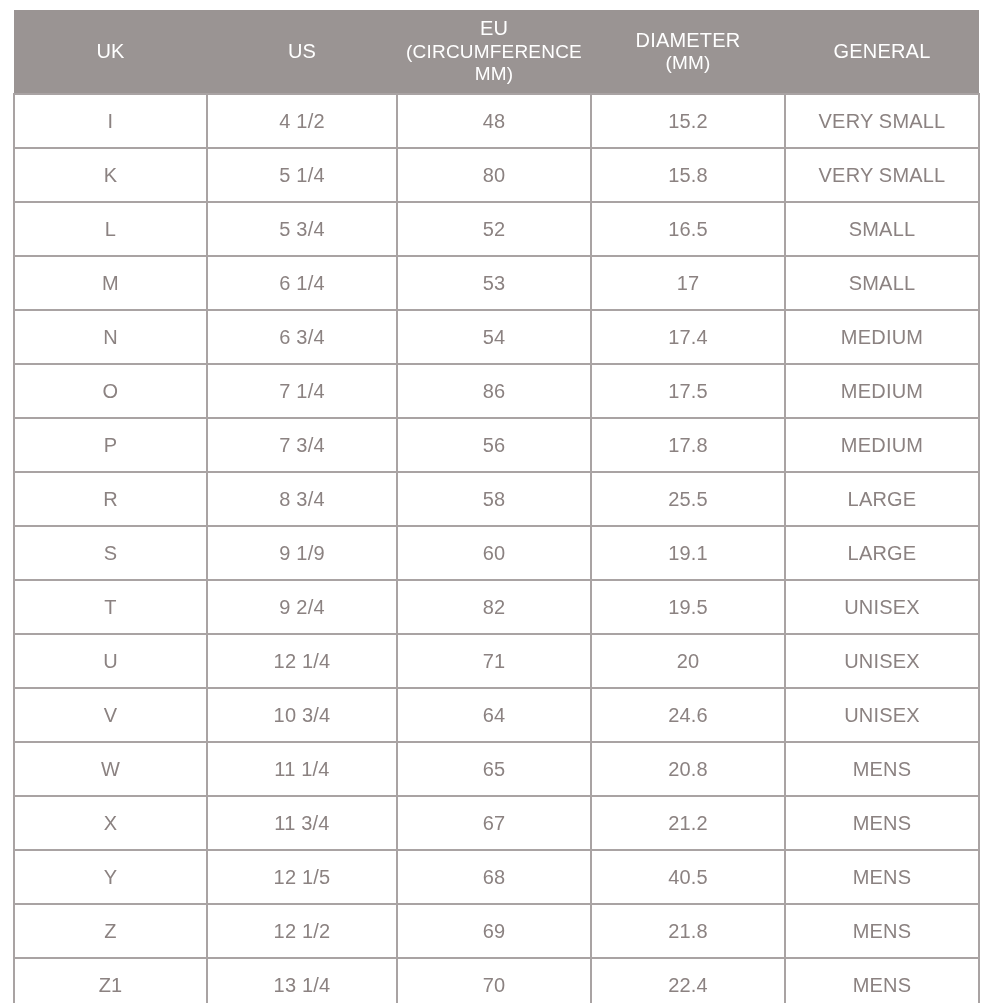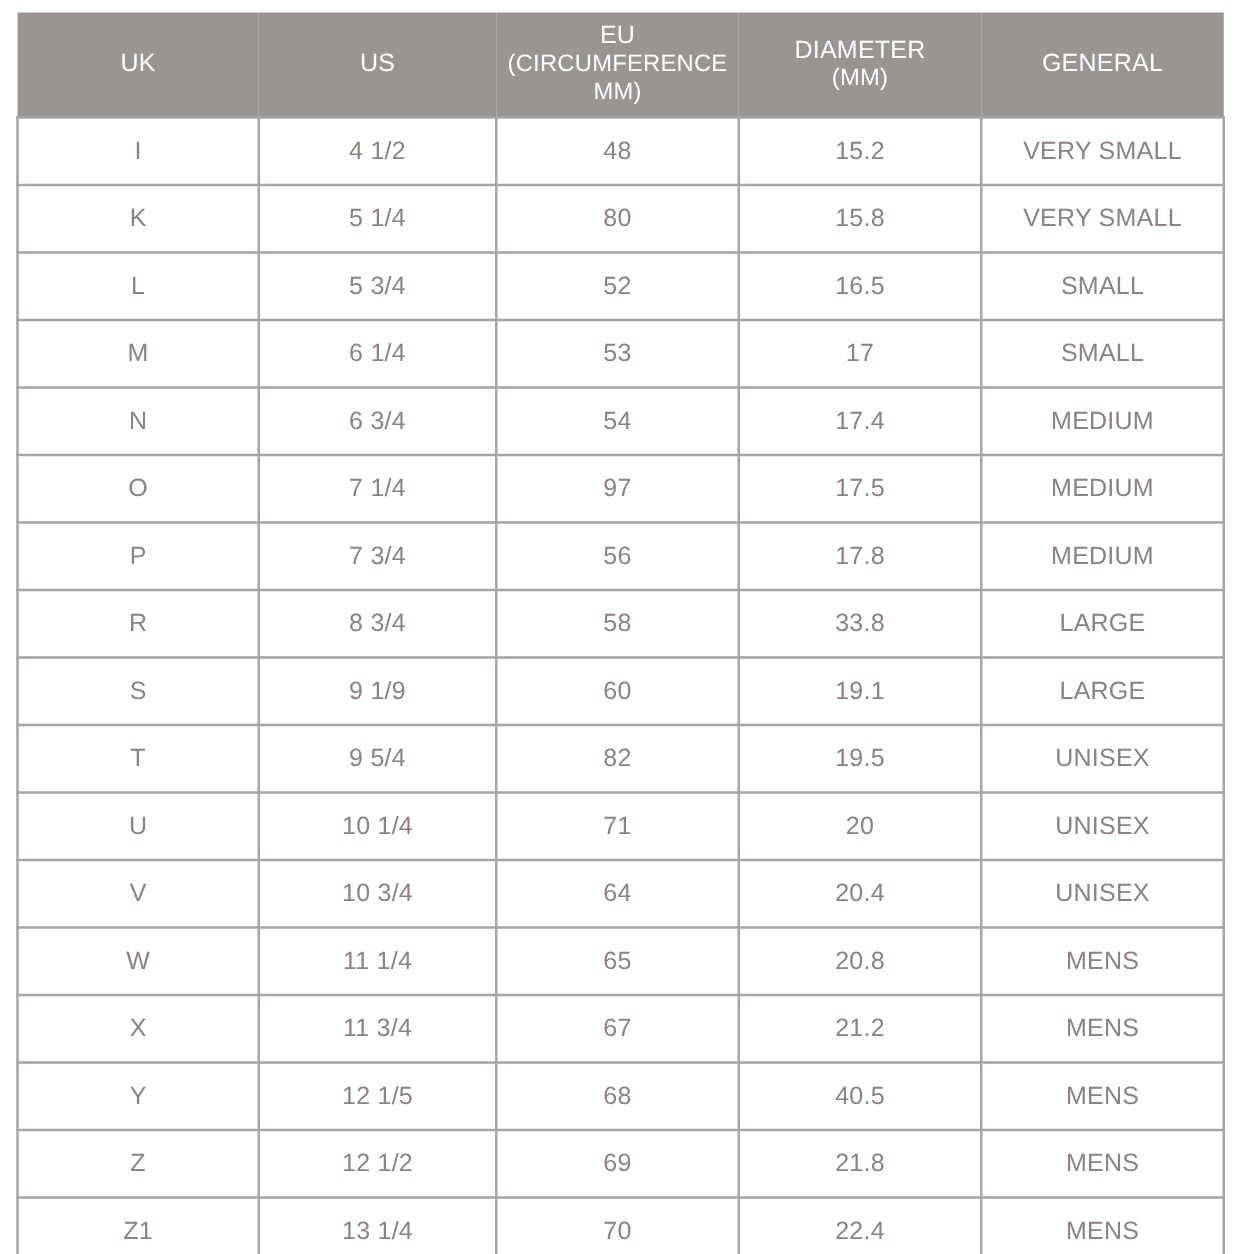--- a/index.html
+++ b/index.html
@@ -139,64 +139,64 @@
         <tr>
           <td>N</td>
           <td>6 3/4</td>
           <td>54</td>
           <td>17.4</td>
           <td>MEDIUM</td>
         </tr>
         <tr>
           <td>O</td>
           <td>7 1/4</td>
-          <td>97</td>
+          <td>86</td>
           <td>17.5</td>
           <td>MEDIUM</td>
         </tr>
         <tr>
           <td>P</td>
           <td>7 3/4</td>
           <td>56</td>
           <td>17.8</td>
           <td>MEDIUM</td>
         </tr>
         <tr>
           <td>R</td>
           <td>8 3/4</td>
           <td>58</td>
-          <td>33.8</td>
+          <td>25.5</td>
           <td>LARGE</td>
         </tr>
         <tr>
           <td>S</td>
           <td>9 1/9</td>
           <td>60</td>
           <td>19.1</td>
           <td>LARGE</td>
         </tr>
         <tr>
           <td>T</td>
-          <td>9 5/4</td>
+          <td>9 2/4</td>
           <td>82</td>
           <td>19.5</td>
           <td>UNISEX</td>
         </tr>
         <tr>
           <td>U</td>
-          <td>10 1/4</td>
+          <td>12 1/4</td>
           <td>71</td>
           <td>20</td>
           <td>UNISEX</td>
         </tr>
         <tr>
           <td>V</td>
           <td>10 3/4</td>
           <td>64</td>
-          <td>20.4</td>
+          <td>24.6</td>
           <td>UNISEX</td>
         </tr>
         <tr>
           <td>W</td>
           <td>11 1/4</td>
           <td>65</td>
           <td>20.8</td>
           <td>MENS</td>
         </tr>
         <tr>

